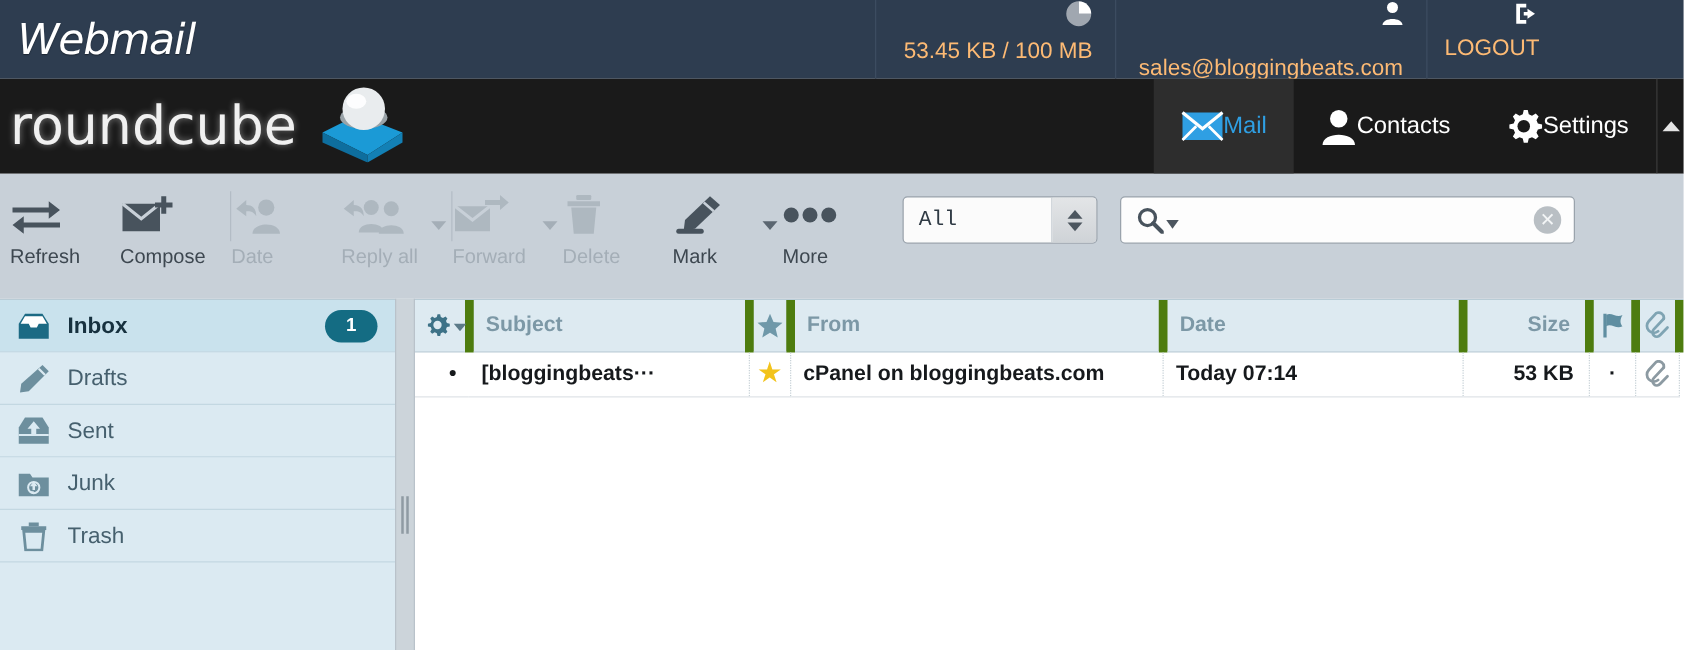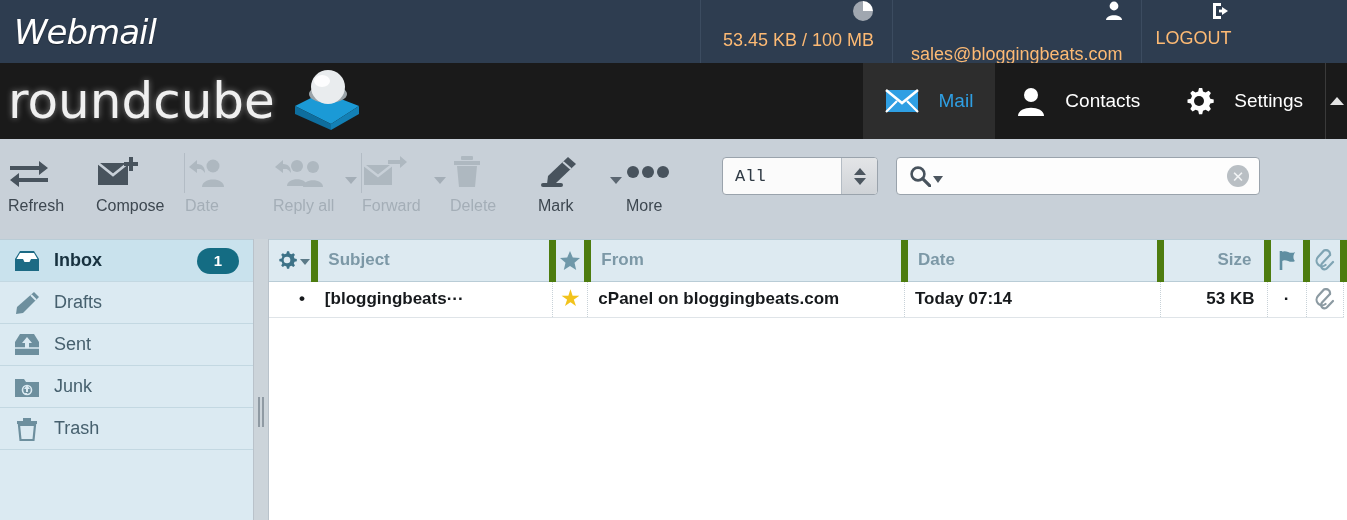--- a/index.html
+++ b/index.html
@@ -63,29 +63,29 @@
     align-items: stretch;
     position: relative;
   }
   .rc-logo {
     display: flex; align-items: center;
     padding-left: 8px;
     flex: 1;
   }
   .rc-logo-text {
     color: #f0f0f0;
-    font-size: 50px;
+    font-size: 43px;
     letter-spacing: 0px;
     font-family: "DejaVu Sans", sans-serif;
     text-shadow: 0 0 6px rgba(255,255,255,.45);
   }
   .rc-cube { margin-left: 6px; margin-top: -6px; }
   .tabs { display: flex; align-items: stretch; }
   .tab {
-    display: flex; align-items: center; gap: 20px;
+    display: flex; align-items: center; gap: 0;
     padding: 0 22px;
     color: #ffffff;
     font-size: 19px;
     cursor: pointer;
   }
   .tab.active { background: #2d2d2d; color: #2f9fe3; }
   .tab-scroll {
     display: flex; align-items: center; justify-content: center;
     width: 22px;
     border-left: 1px solid #3a3a3a;
@@ -194,21 +194,21 @@
 
   
   .main {
     display: flex;
     height: 281px;
     background: #ffffff;
   }
 
   
   .sidebar {
-    width: 253px;
+    width: 316px;
     background: #dbeaf2;
     border-top: 1px solid #b9ccd6;
     overflow: hidden;
   }
   .folder {
     height: 42px;
     display: flex; align-items: center;
     padding-left: 14px;
     gap: 14px;
     border-bottom: 1px solid #c3d8e2;

